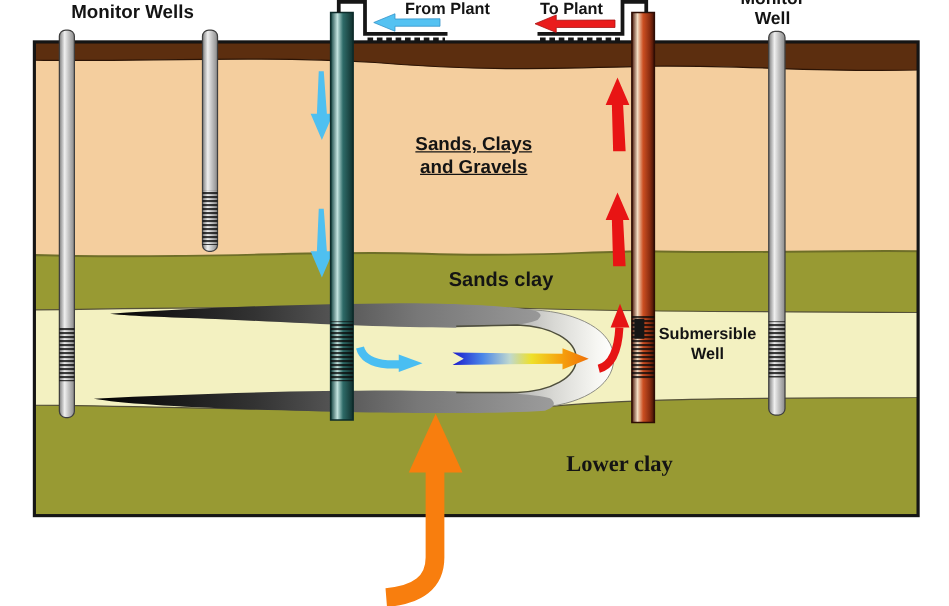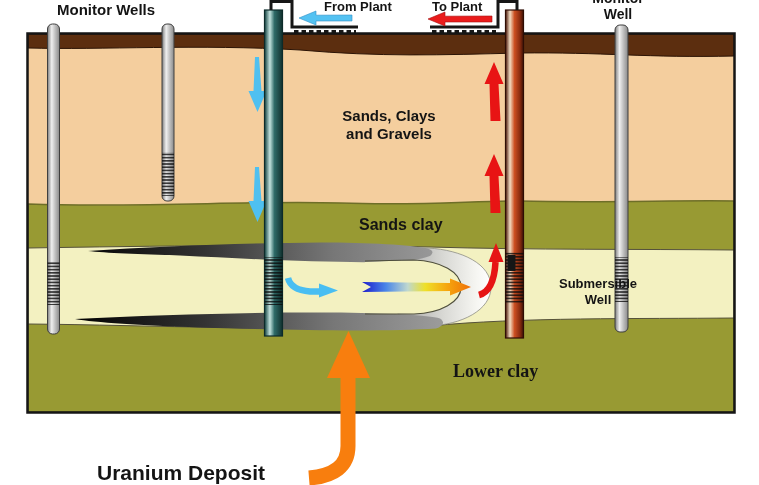--- a/index.html
+++ b/index.html
@@ -5,24 +5,24 @@
   html,body{margin:0;padding:0;background:#ffffff;}
   .stage{position:relative;width:759px;height:485px;overflow:hidden;background:#ffffff;
          font-family:"Liberation Sans", sans-serif;}
   .stage svg{position:absolute;left:0;top:0;}
   .lbl{position:absolute;font-weight:700;color:#141414;white-space:nowrap;}
   .lbl.center{text-align:center;white-space:normal;}
   .l-monwells{left:57px;top:1px;font-size:15px;}
   .l-fromplant{left:308px;top:-1px;font-size:13px;padding-left:16px;}
   .l-toplant{left:432px;top:-1px;font-size:13px;}
   .l-monwell{left:568px;top:-10px;width:100px;font-size:14px;line-height:1.15;}
-  .l-sands{left:324px;top:107px;width:130px;font-size:15px;line-height:1.2;}
+  .l-sands{left:314px;top:107px;width:130px;font-size:15px;line-height:1.2;text-decoration:underline;}
   .l-upperclay{left:359px;top:216px;font-size:16px;}
   .l-beverley{left:72px;top:275px;font-size:16px;letter-spacing:.3px;}
-  .l-pump{left:524px;top:276px;width:84px;font-size:13px;line-height:1.25;padding-left:32px;}
+  .l-pump{left:524px;top:259px;width:84px;font-size:13px;line-height:1.25;}
   .l-lowerclay{left:453px;top:361px;font-size:18px;font-family:Liberation Serif, serif;}
   .l-uranium{left:97px;top:461px;font-size:21px;}
 </style>
 </head>
 <body>
 
 <div class="stage">
 
 <svg width="759" height="485" viewBox="0 0 759 485">
   <defs>
@@ -158,15 +158,14 @@
 <div class="lbl center l-sands">
   <span>Sands, Clays</span><br>
   <span>and Gravels</span>
 </div>
 <div class="lbl l-upperclay">Sands clay</div>
 <div class="lbl center l-pump">
   <span>Submersible</span><br>
   <span>Well</span>
 </div>
 <div class="lbl l-lowerclay">Lower clay</div>
-<div class="lbl l-uranium">Uranium Deposit</div>
 
 </div>
 
 </body></html>

